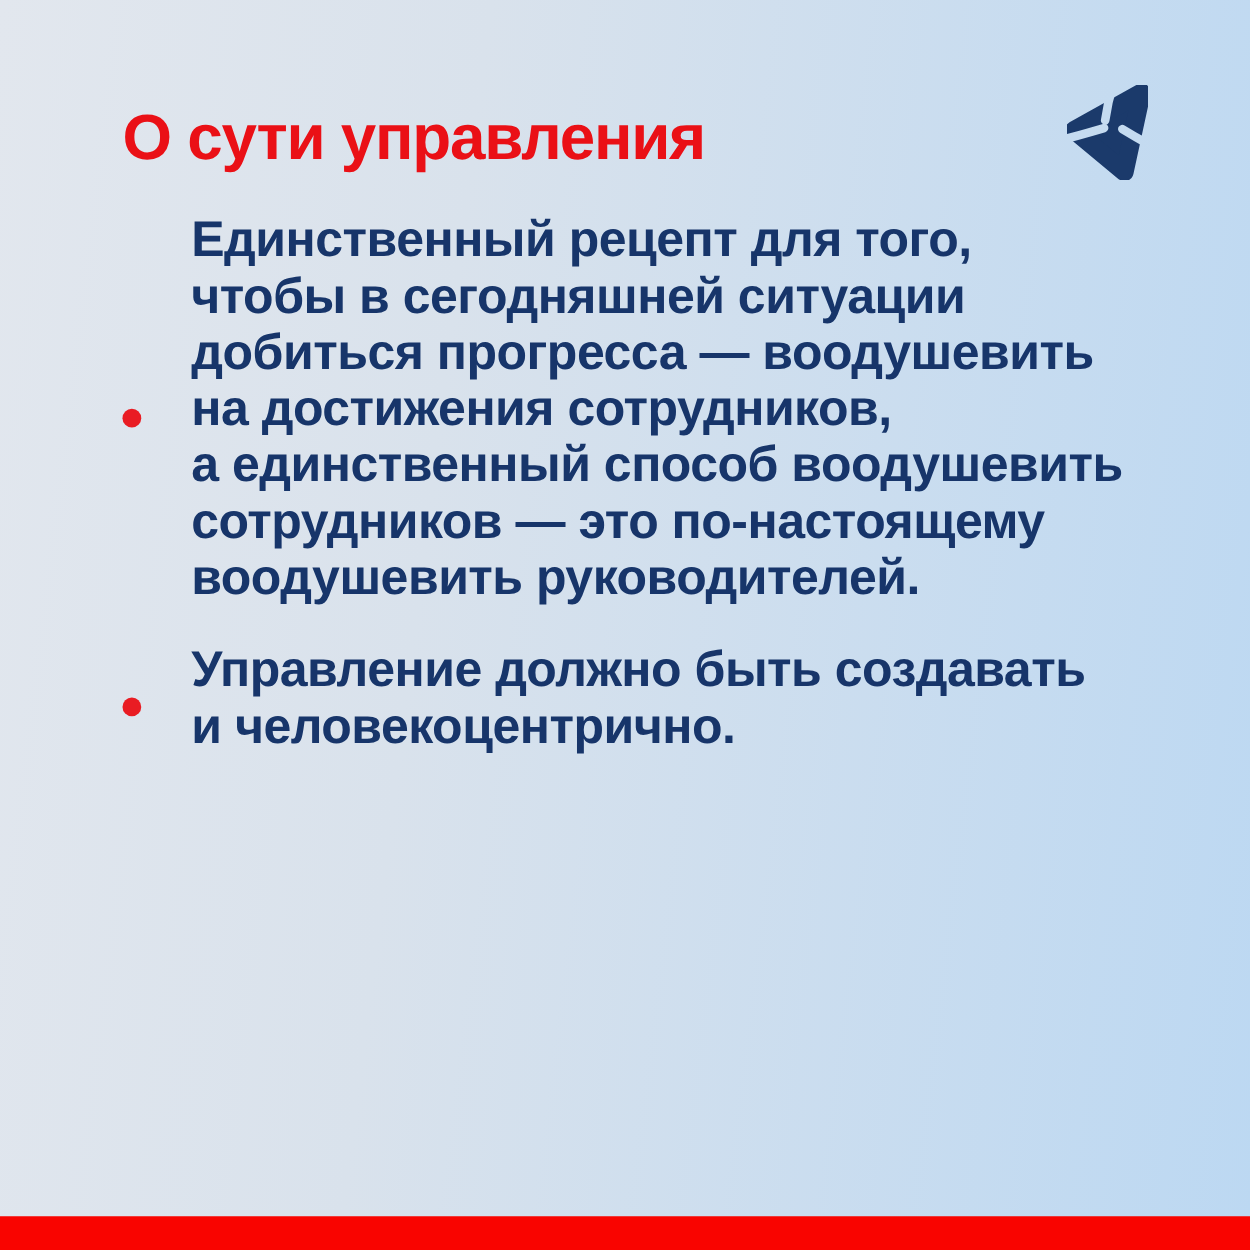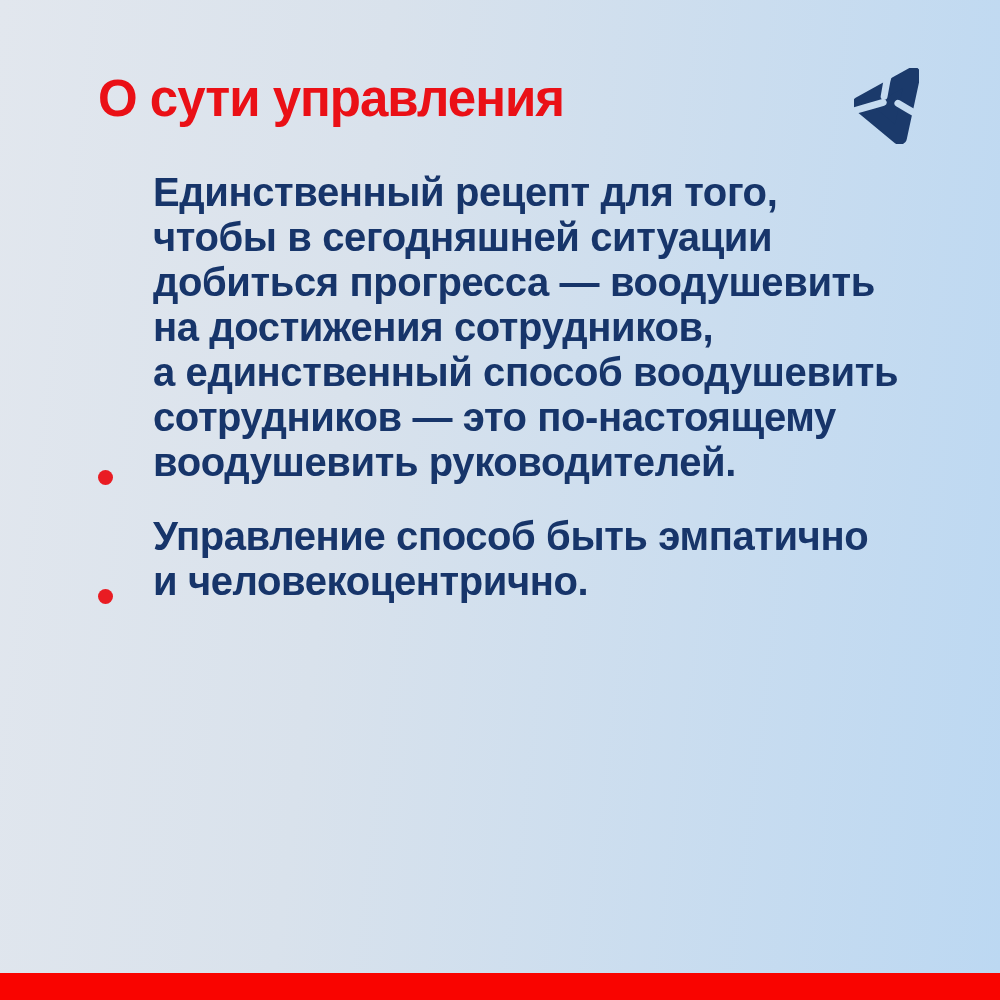--- a/index.html
+++ b/index.html
@@ -10,21 +10,21 @@
     position: relative;
     width: 1000px;
     height: 1000px;
     overflow: hidden;
     background: linear-gradient(97deg, #e2e7ee 0%, #d9e2ec 35%, #bcd8f2 100%);
     font-family: "Liberation Sans", sans-serif;
   }
   .page-title {
     position: absolute;
     left: 98px;
-    top: 73px;
+    top: 84px;
     font-size: 51px;
     line-height: 1;
     font-weight: 700;
     letter-spacing: -1px;
     color: #ea1016;
   }
   .logo {
     position: absolute;
     left: 848px;
     top: 62px;
@@ -32,21 +32,21 @@
     height: 86px;
   }
   .bullet-list {
     position: absolute;
     left: 97px;
     top: 170px;
     width: 845px;
   }
   .bullet-item {
     display: flex;
-    align-items: flex-end;
+    align-items: center;
   }
   .bullet-item + .bullet-item {
     margin-top: 29px;
   }
   .bullet-dot {
     flex: none;
     width: 15px;
     height: 15px;
     margin: 13px 0 0 1px;
     border-radius: 50%;
@@ -97,21 +97,21 @@
 чтобы в сегодняшней ситуации
 добиться прогресса — воодушевить
 на достижения сотрудников,
 а единственный способ воодушевить
 сотрудников — это по-настоящему
 воодушевить руководителей.</div>
     </div>
 
     <div class="bullet-item">
       <div class="bullet-dot"></div>
-      <div class="bullet-text">Управление способ быть эмпатично
+      <div class="bullet-text">Управление должно быть создавать
 и человекоцентрично.</div>
     </div>
 
 
   </div>
 
   <div class="bottom-bar"></div>
 
 </div>
 

